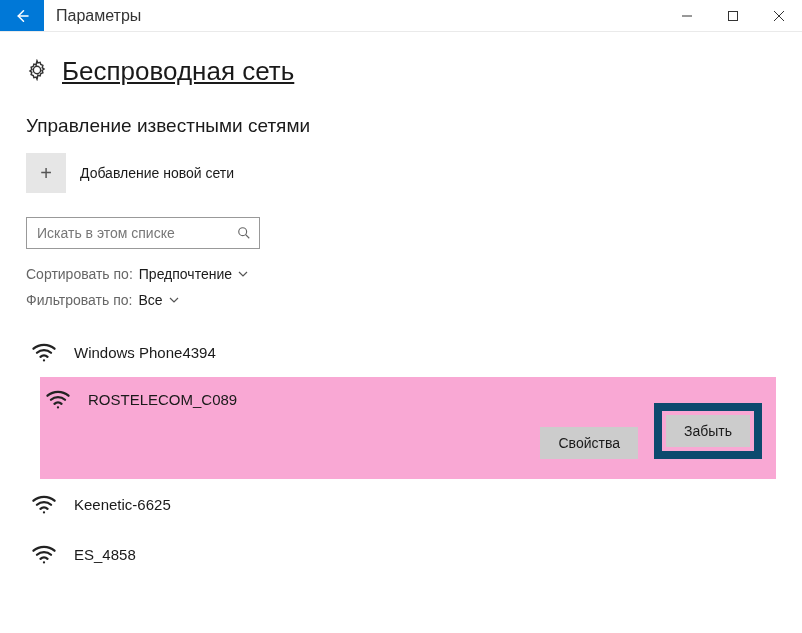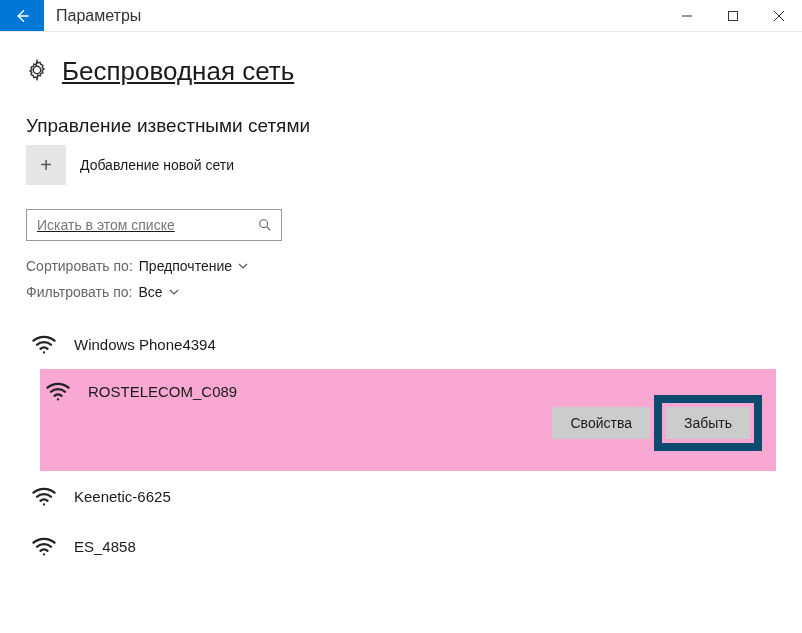--- a/index.html
+++ b/index.html
@@ -57,21 +57,21 @@
   .gear-icon svg { width: 22px; height: 22px; }
   .page-heading h1 {
     margin: 0;
     font-size: 26px;
     font-weight: 400;
     text-decoration: underline;
   }
   .subheading {
     font-size: 19px;
     font-weight: 400;
-    margin: 0 0 8px 0;
+    margin: 0 0 16px 0;
   }
   .add-row {
     display: flex;
     align-items: center;
     gap: 14px;
     margin-bottom: 24px;
     cursor: pointer;
   }
   .plus-box {
     width: 40px;
@@ -79,28 +79,27 @@
     background: #e6e6e6;
     display: flex;
     align-items: center;
     justify-content: center;
     font-size: 20px;
     color: #555;
     font-weight: 300;
   }
   .add-label { font-size: 14px; }
   .search-wrap {
-    width: 256px;
+    width: 234px;
     height: 32px;
     border: 1px solid #999;
     display: flex;
     align-items: center;
     margin-bottom: 18px;
     background: #fff;
-    text-decoration: underline;
   }
   .search-input {
     flex: 1;
     border: none;
     outline: none;
     padding: 0 10px;
     font-size: 14px;
     font-family: inherit;
     color: #333;
     background: transparent;
@@ -139,22 +138,22 @@
     position: relative;
     margin-left: 14px;
   }
   .wifi-icon svg { width: 28px; height: 28px; }
   .net-name { font-size: 15px; }
   .action-row {
     position: absolute;
     right: 14px;
     bottom: 20px;
     display: flex;
-    gap: 4px;
-    align-items: center;
+    gap: 16px;
+    align-items: flex-end;
     padding-left: 12px;
   }
   .action-btn {
     background: #ccc;
     border: none;
     padding: 0 18px;
     height: 32px;
     font-size: 14px;
     font-family: inherit;
     color: #1a1a1a;

